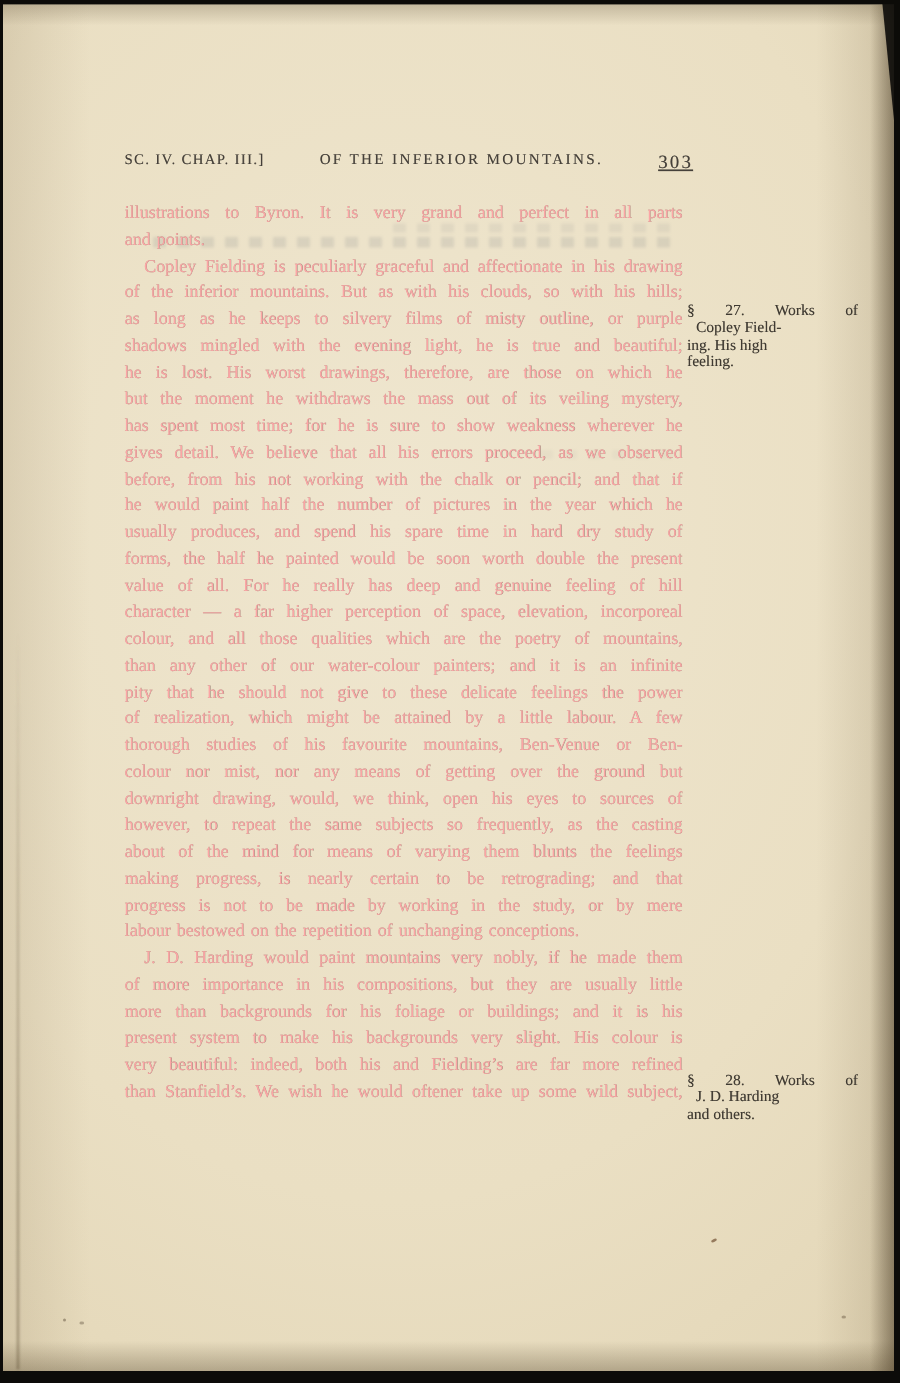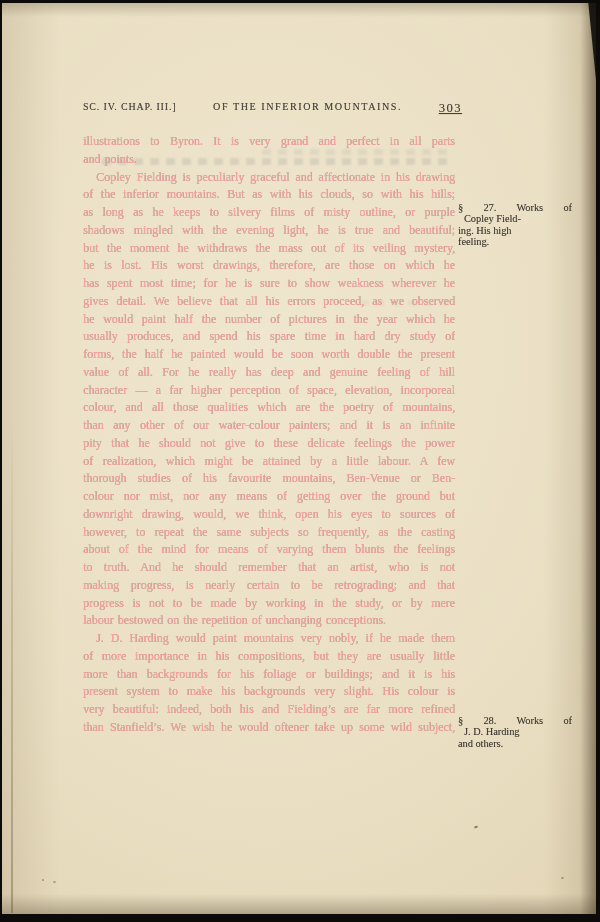--- a/index.html
+++ b/index.html
@@ -119,39 +119,39 @@
   <div class="body-col">
     <div class="para flush-last">
         <div class="tline">illustrations to Byron.  It is very grand and perfect in all parts</div>
         <div class="tline">and points.</div>
       </div>
     <div class="para indent-first flush-last">
         <div class="tline">Copley Fielding is peculiarly graceful and affectionate in his drawing</div>
         <div class="tline">of the inferior mountains.  But as with his clouds, so with his hills;</div>
         <div class="tline">as long as he keeps to silvery films of misty outline, or purple</div>
         <div class="tline">shadows mingled with the evening light, he is true and beautiful;</div>
+        <div class="tline">he is lost.  His worst drawings, therefore, are those on which he</div>
         <div class="tline">but the moment he withdraws the mass out of its veiling mystery,</div>
-        <div class="tline">he is lost.  His worst drawings, therefore, are those on which he</div>
         <div class="tline">has spent most time; for he is sure to show weakness wherever he</div>
         <div class="tline">gives detail.  We believe that all his errors proceed, as we observed</div>
+        <div class="tline">before, from his not working with the chalk or pencil; and that if</div>
         <div class="tline">he would paint half the number of pictures in the year which he</div>
         <div class="tline">usually produces, and spend his spare time in hard dry study of</div>
         <div class="tline">forms, the half he painted would be soon worth double the present</div>
         <div class="tline">value of all.  For he really has deep and genuine feeling of hill</div>
         <div class="tline">character — a far higher perception of space, elevation, incorporeal</div>
         <div class="tline">colour, and all those qualities which are the poetry of mountains,</div>
         <div class="tline">than any other of our water-colour painters; and it is an infinite</div>
         <div class="tline">pity that he should not give to these delicate feelings the power</div>
         <div class="tline">of realization, which might be attained by a little labour.  A few</div>
         <div class="tline">thorough studies of his favourite mountains, Ben-Venue or Ben-</div>
         <div class="tline">colour nor mist, nor any means of getting over the ground but</div>
         <div class="tline">downright drawing, would, we think, open his eyes to sources of</div>
         <div class="tline">however, to repeat the same subjects so frequently, as the casting</div>
         <div class="tline">about of the mind for means of varying them blunts the feelings</div>
-        <div class="tline">to truth.  And he should remember that an artist, who is not</div>
         <div class="tline">making progress, is nearly certain to be retrograding; and that</div>
         <div class="tline">progress is not to be made by working in the study, or by mere</div>
         <div class="tline">labour bestowed on the repetition of unchanging conceptions.</div>
       </div>
     <div class="para indent-first">
         <div class="tline">J. D. Harding would paint mountains very nobly, if he made them</div>
         <div class="tline">of more importance in his compositions, but they are usually little</div>
         <div class="tline">more than backgrounds for his foliage or buildings; and it is his</div>
         <div class="tline">present system to make his backgrounds very slight.  His colour is</div>
         <div class="tline">very beautiful: indeed, both his and Fielding’s are far more refined</div>

